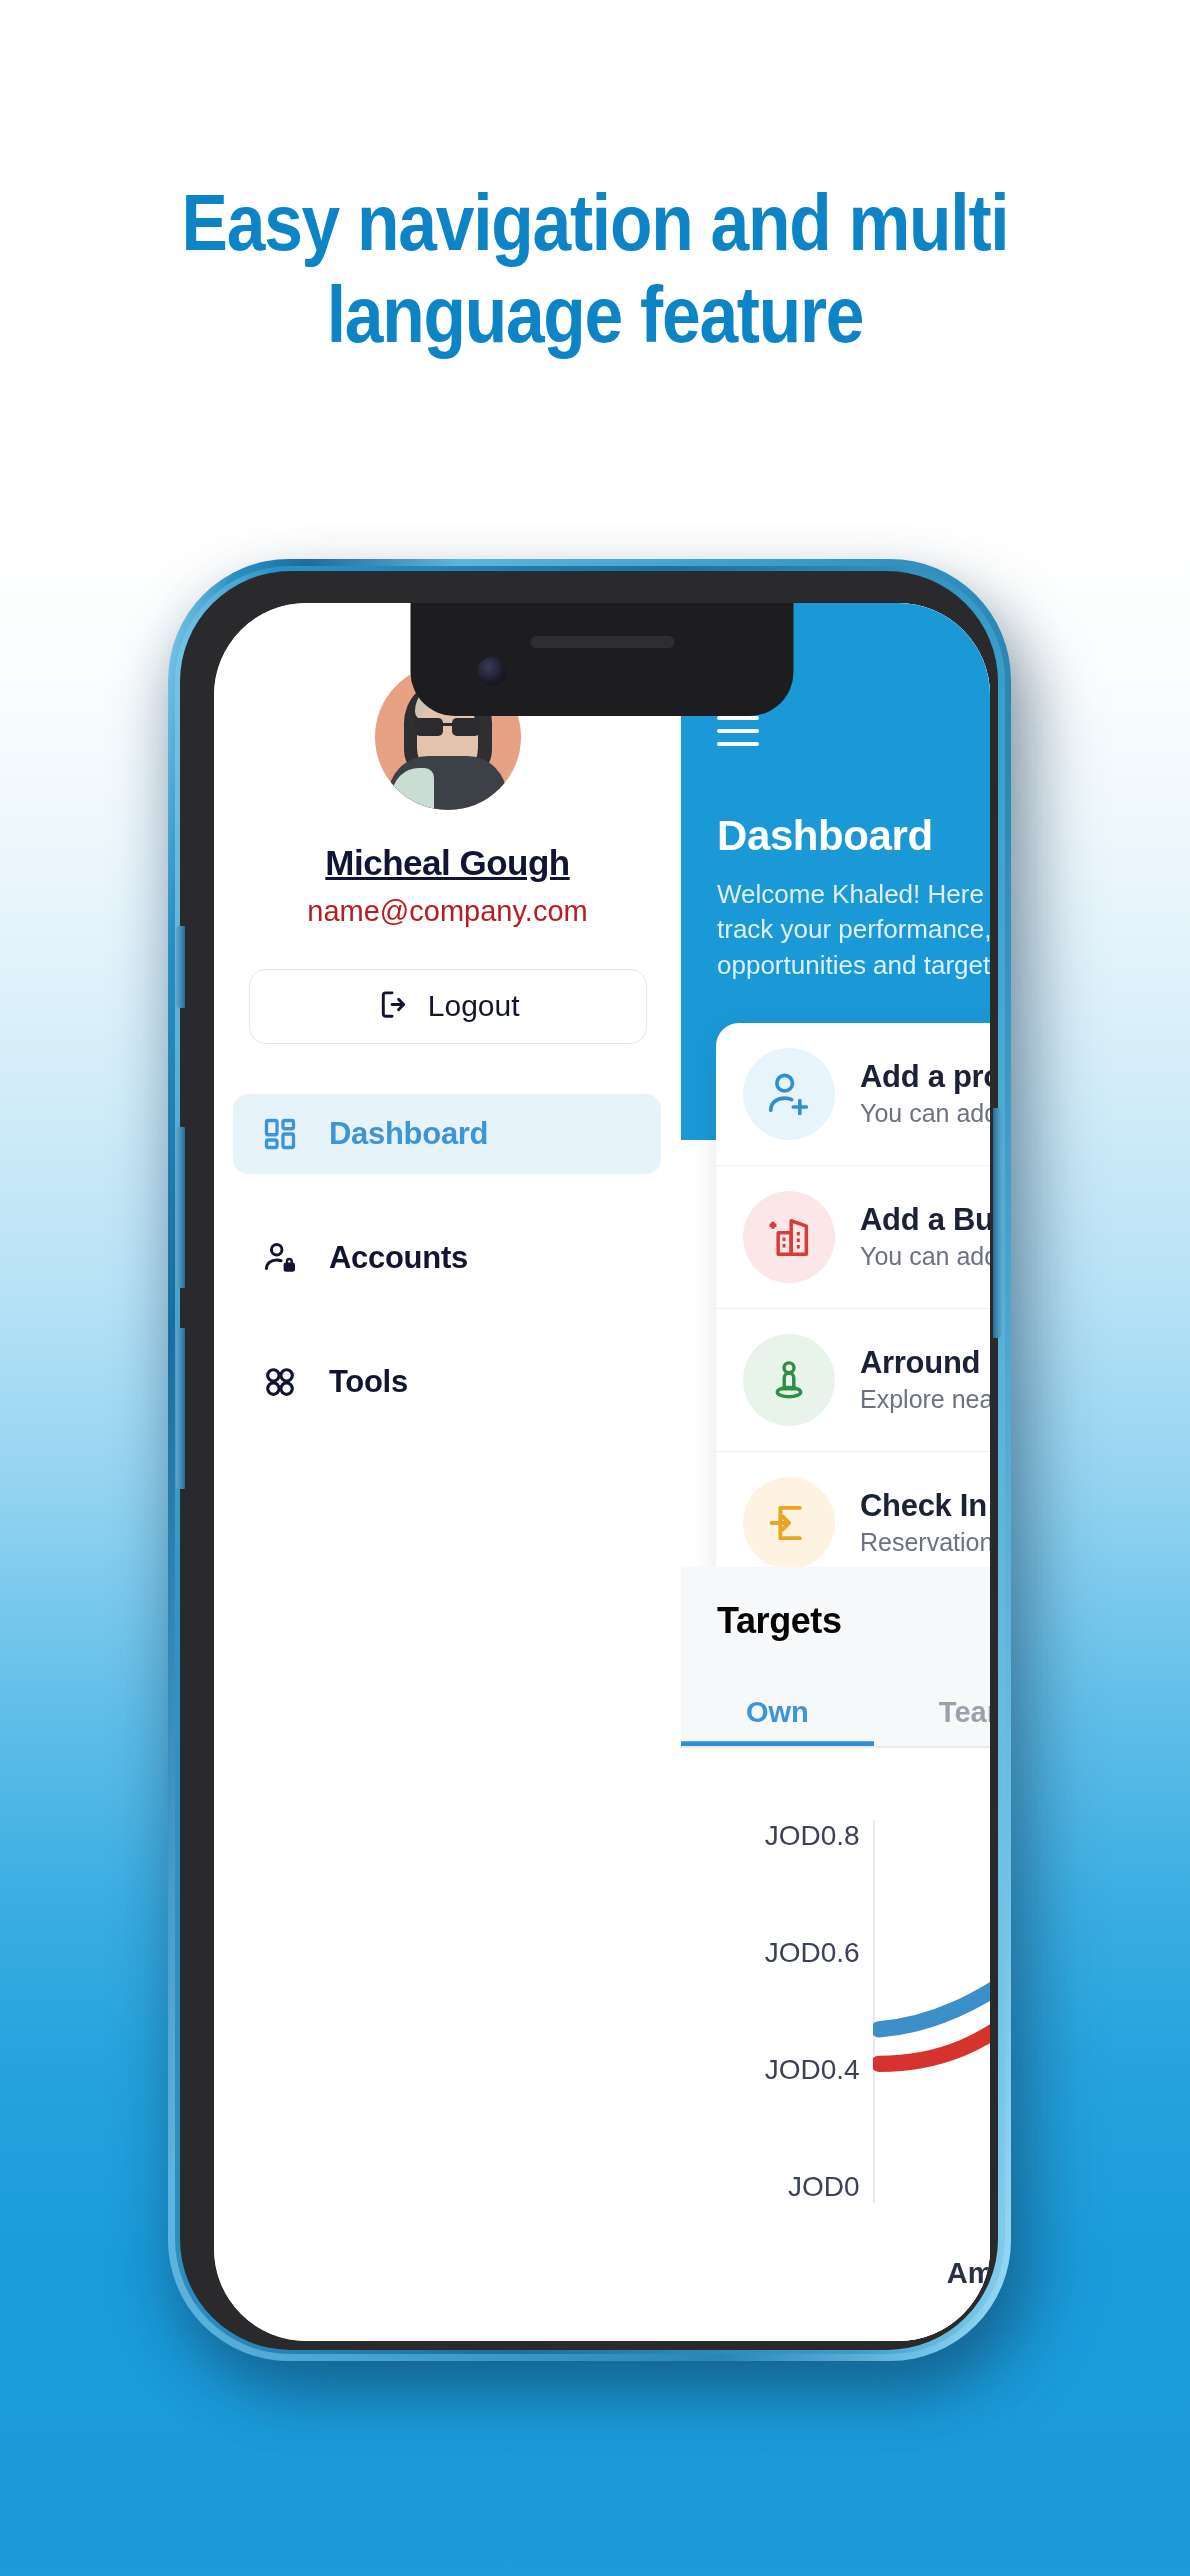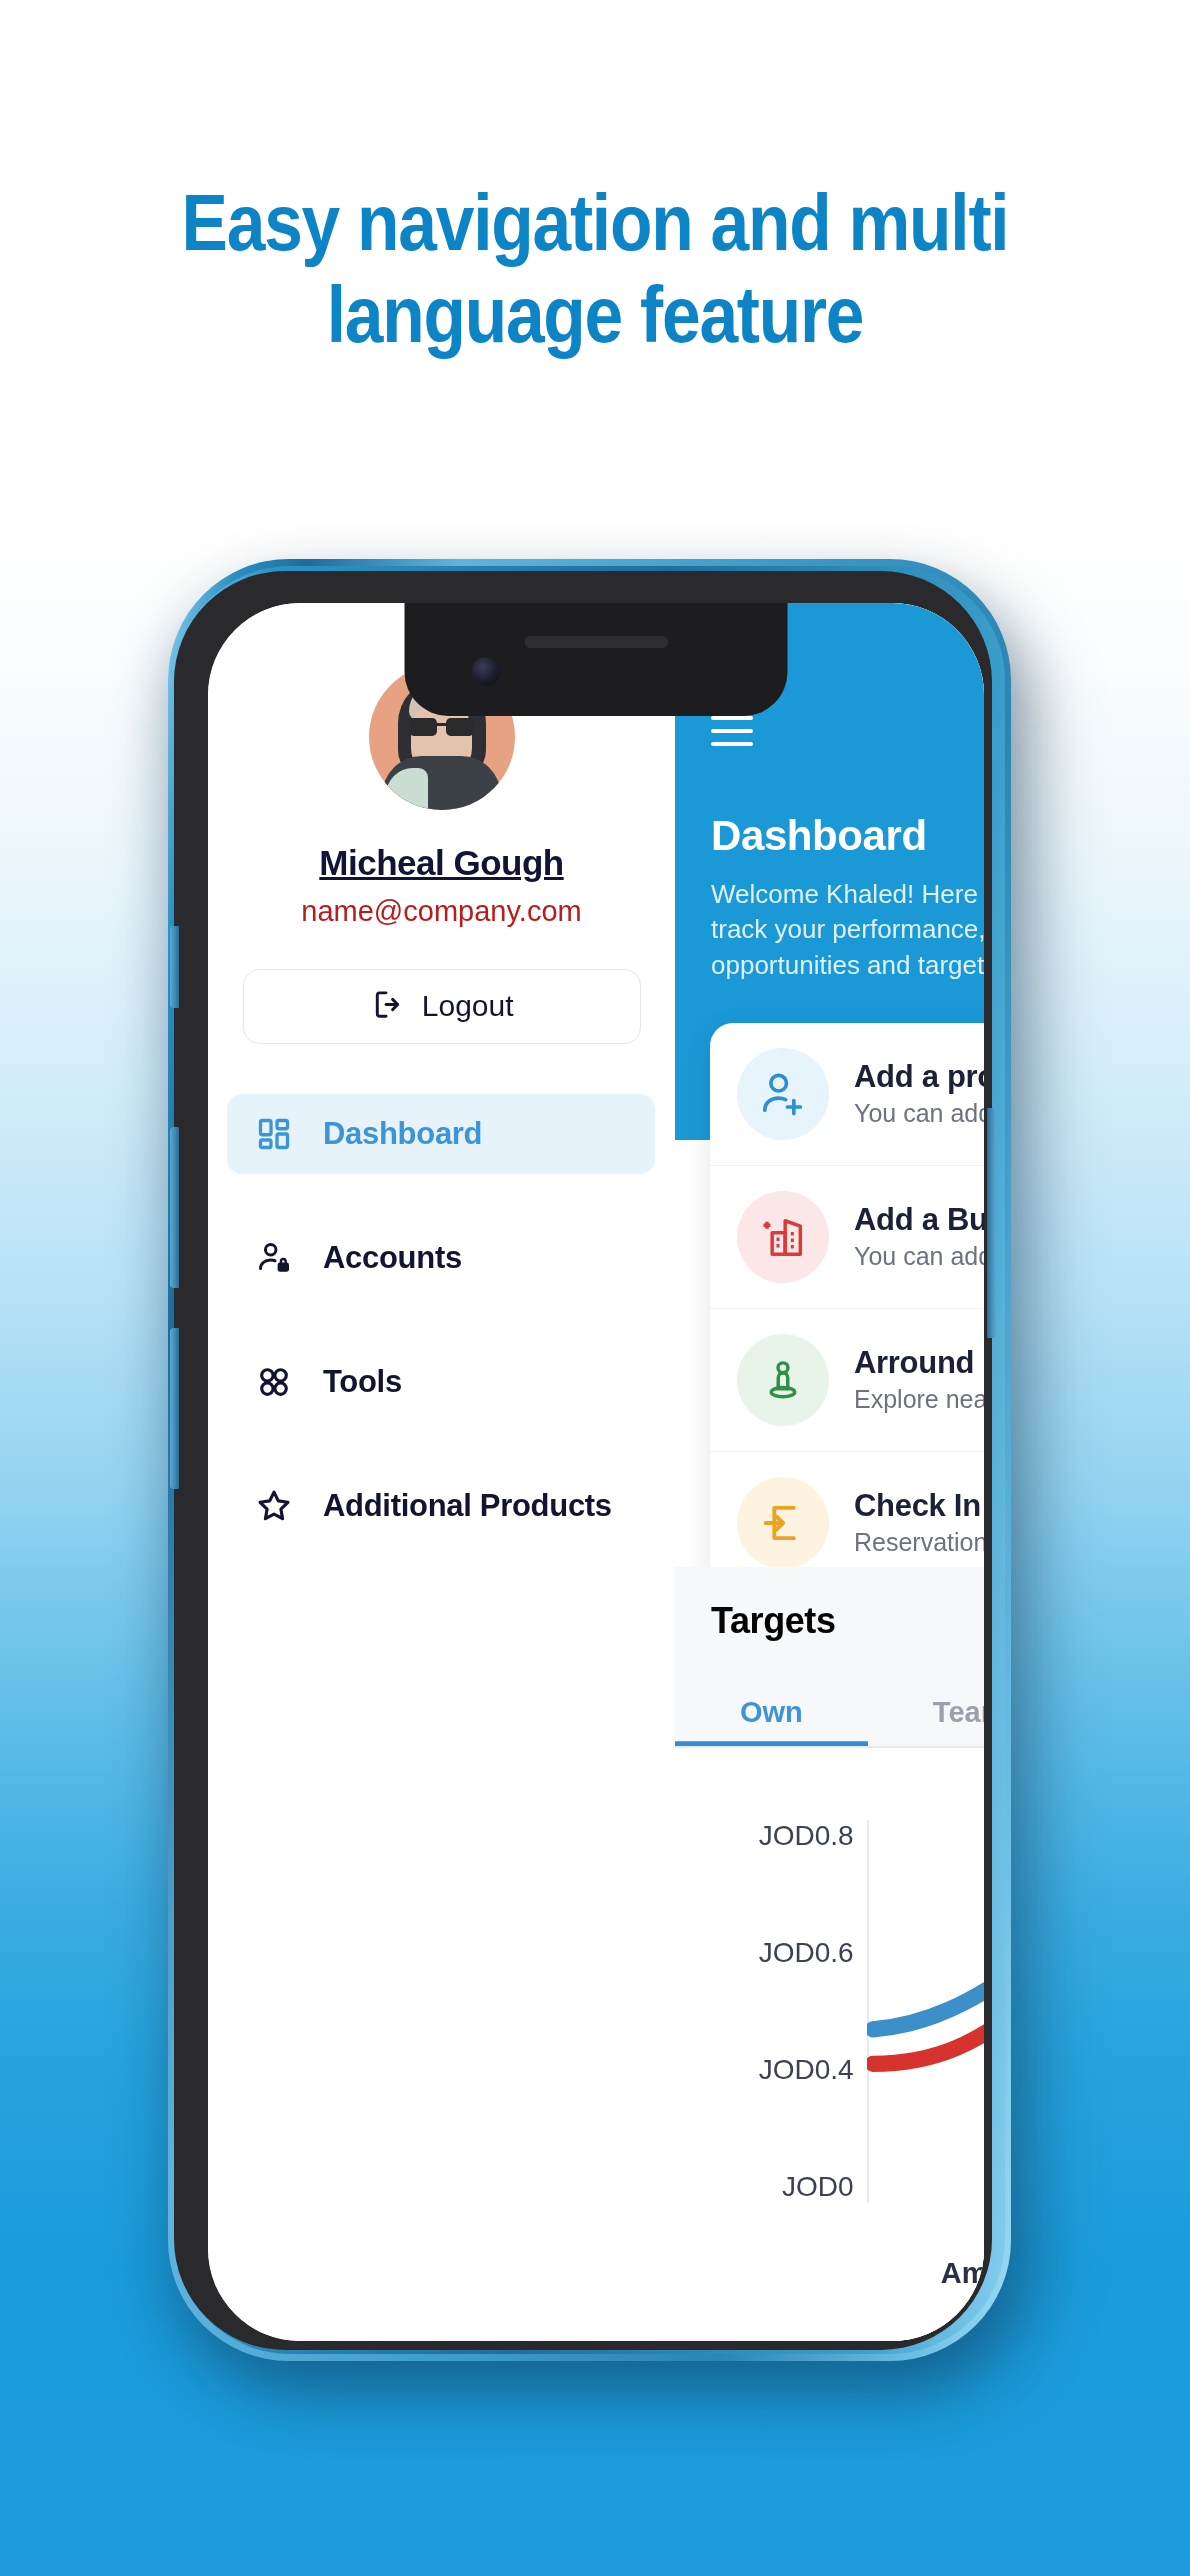--- a/index.html
+++ b/index.html
@@ -60,21 +60,21 @@
   }
   .phone-rim {
     position: absolute;
     left: 6.7px; top: 6.7px;
     width: 830px; height: 1788px;
     border-radius: 115px;
     background: linear-gradient(95deg, #7ec9ec 0%, #2d92c6 10%, #1d6f9e 50%, #3a9ecb 85%, #86cfef 100%);
   }
   .phone-bezel {
     position: absolute;
-    left: 6px; top: 11.5px;
+    left: 12px; top: 11.5px;
     width: 818px; height: 1779px;
     border-radius: 111px;
     background: #2a2a2c;
   }
   .phone-screen {
     position: absolute;
     left: 34px; top: 32px;
     width: 776px; height: 1738px;
     border-radius: 92px;
     background: #ffffff;
@@ -560,28 +560,20 @@
                   <circle cx="7.6" cy="7.6" r="3.8"></circle>
                   <circle cx="16.4" cy="7.6" r="3.8"></circle>
                   <circle cx="7.6" cy="16.4" r="3.8"></circle>
                   <circle cx="16.4" cy="16.4" r="3.8"></circle>
                 </svg>
               </span>
               <span class="nav-label">Tools</span>
             </div>
 
 
-            <div class="nav-item">
-              <span class="nav-ico">
-                <svg width="38" height="38" viewBox="0 0 24 24" fill="none" stroke="#11152f" stroke-width="2" stroke-linejoin="round">
-                  <path d="M12 3.2l2.7 5.6 6.1.85-4.45 4.3 1.07 6.05L12 17.16 6.58 20l1.07-6.05L3.2 9.65l6.1-.85z"></path>
-                </svg>
-              </span>
-              <span class="nav-label">Additional Products</span>
-            </div>
 
           </div>
         </div>
 
         <div class="notch">
           <div class="notch-speaker"></div>
           <div class="notch-cam"></div>
         </div>
 
       </div>

